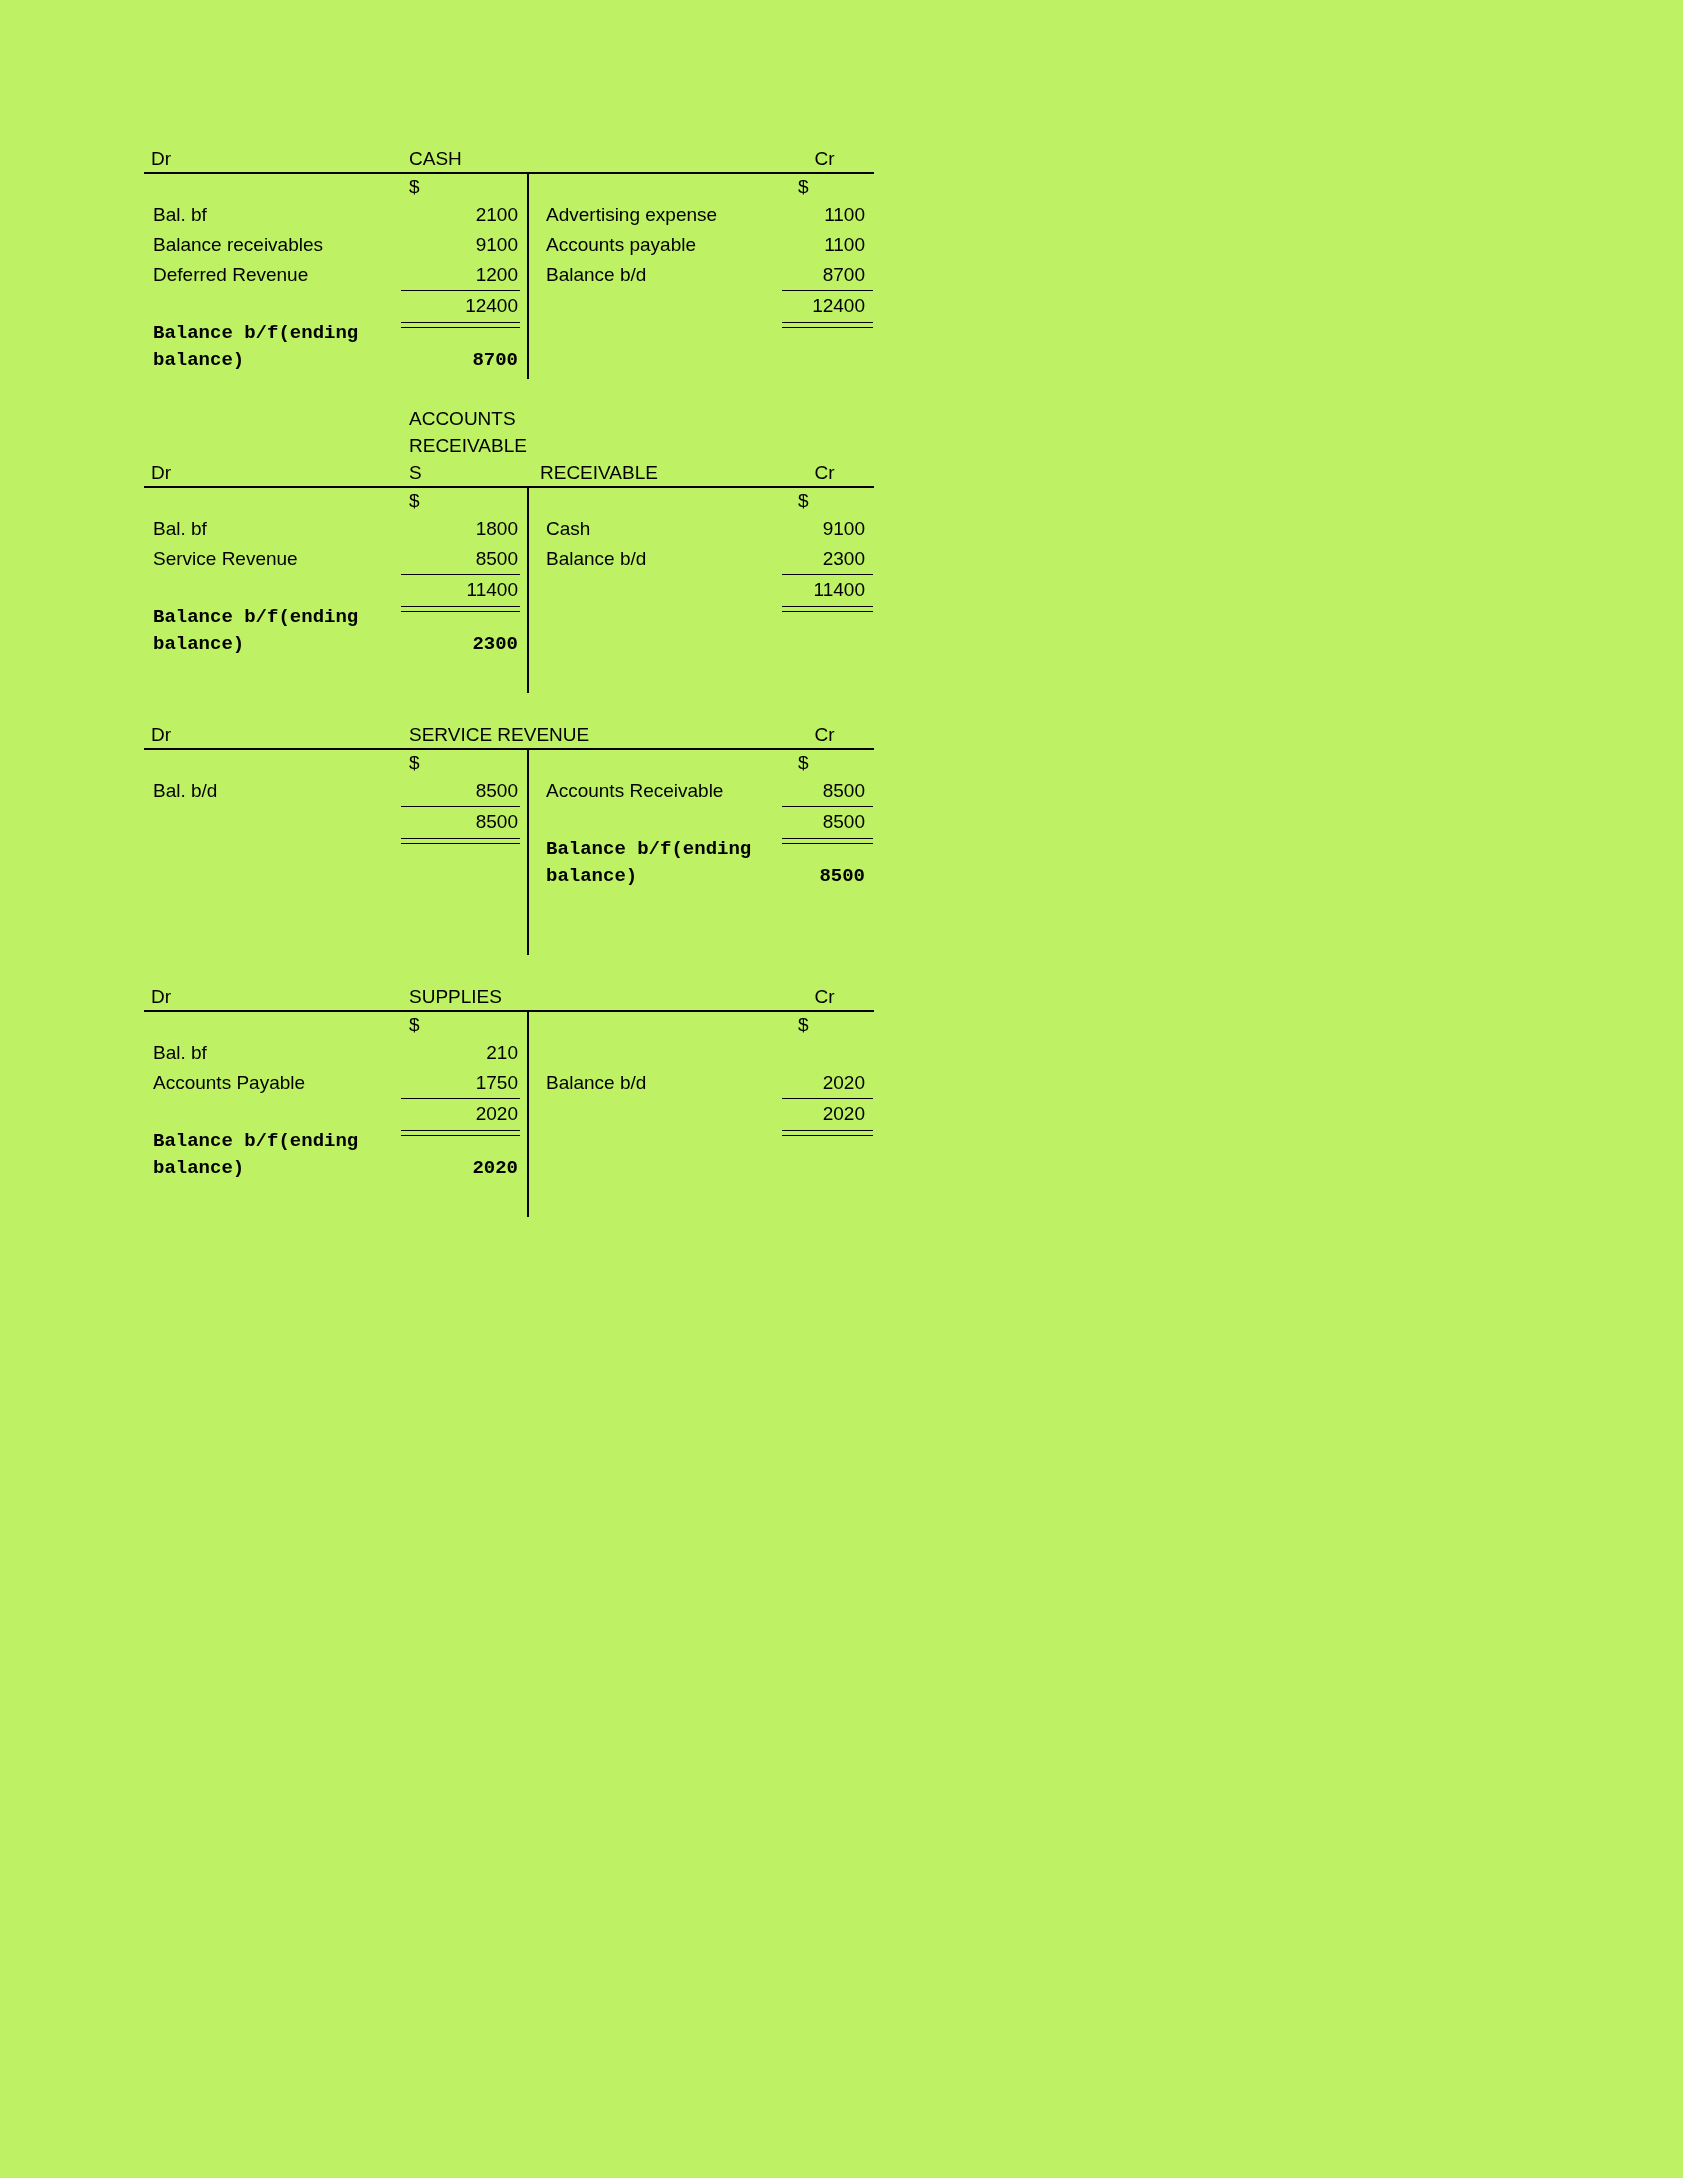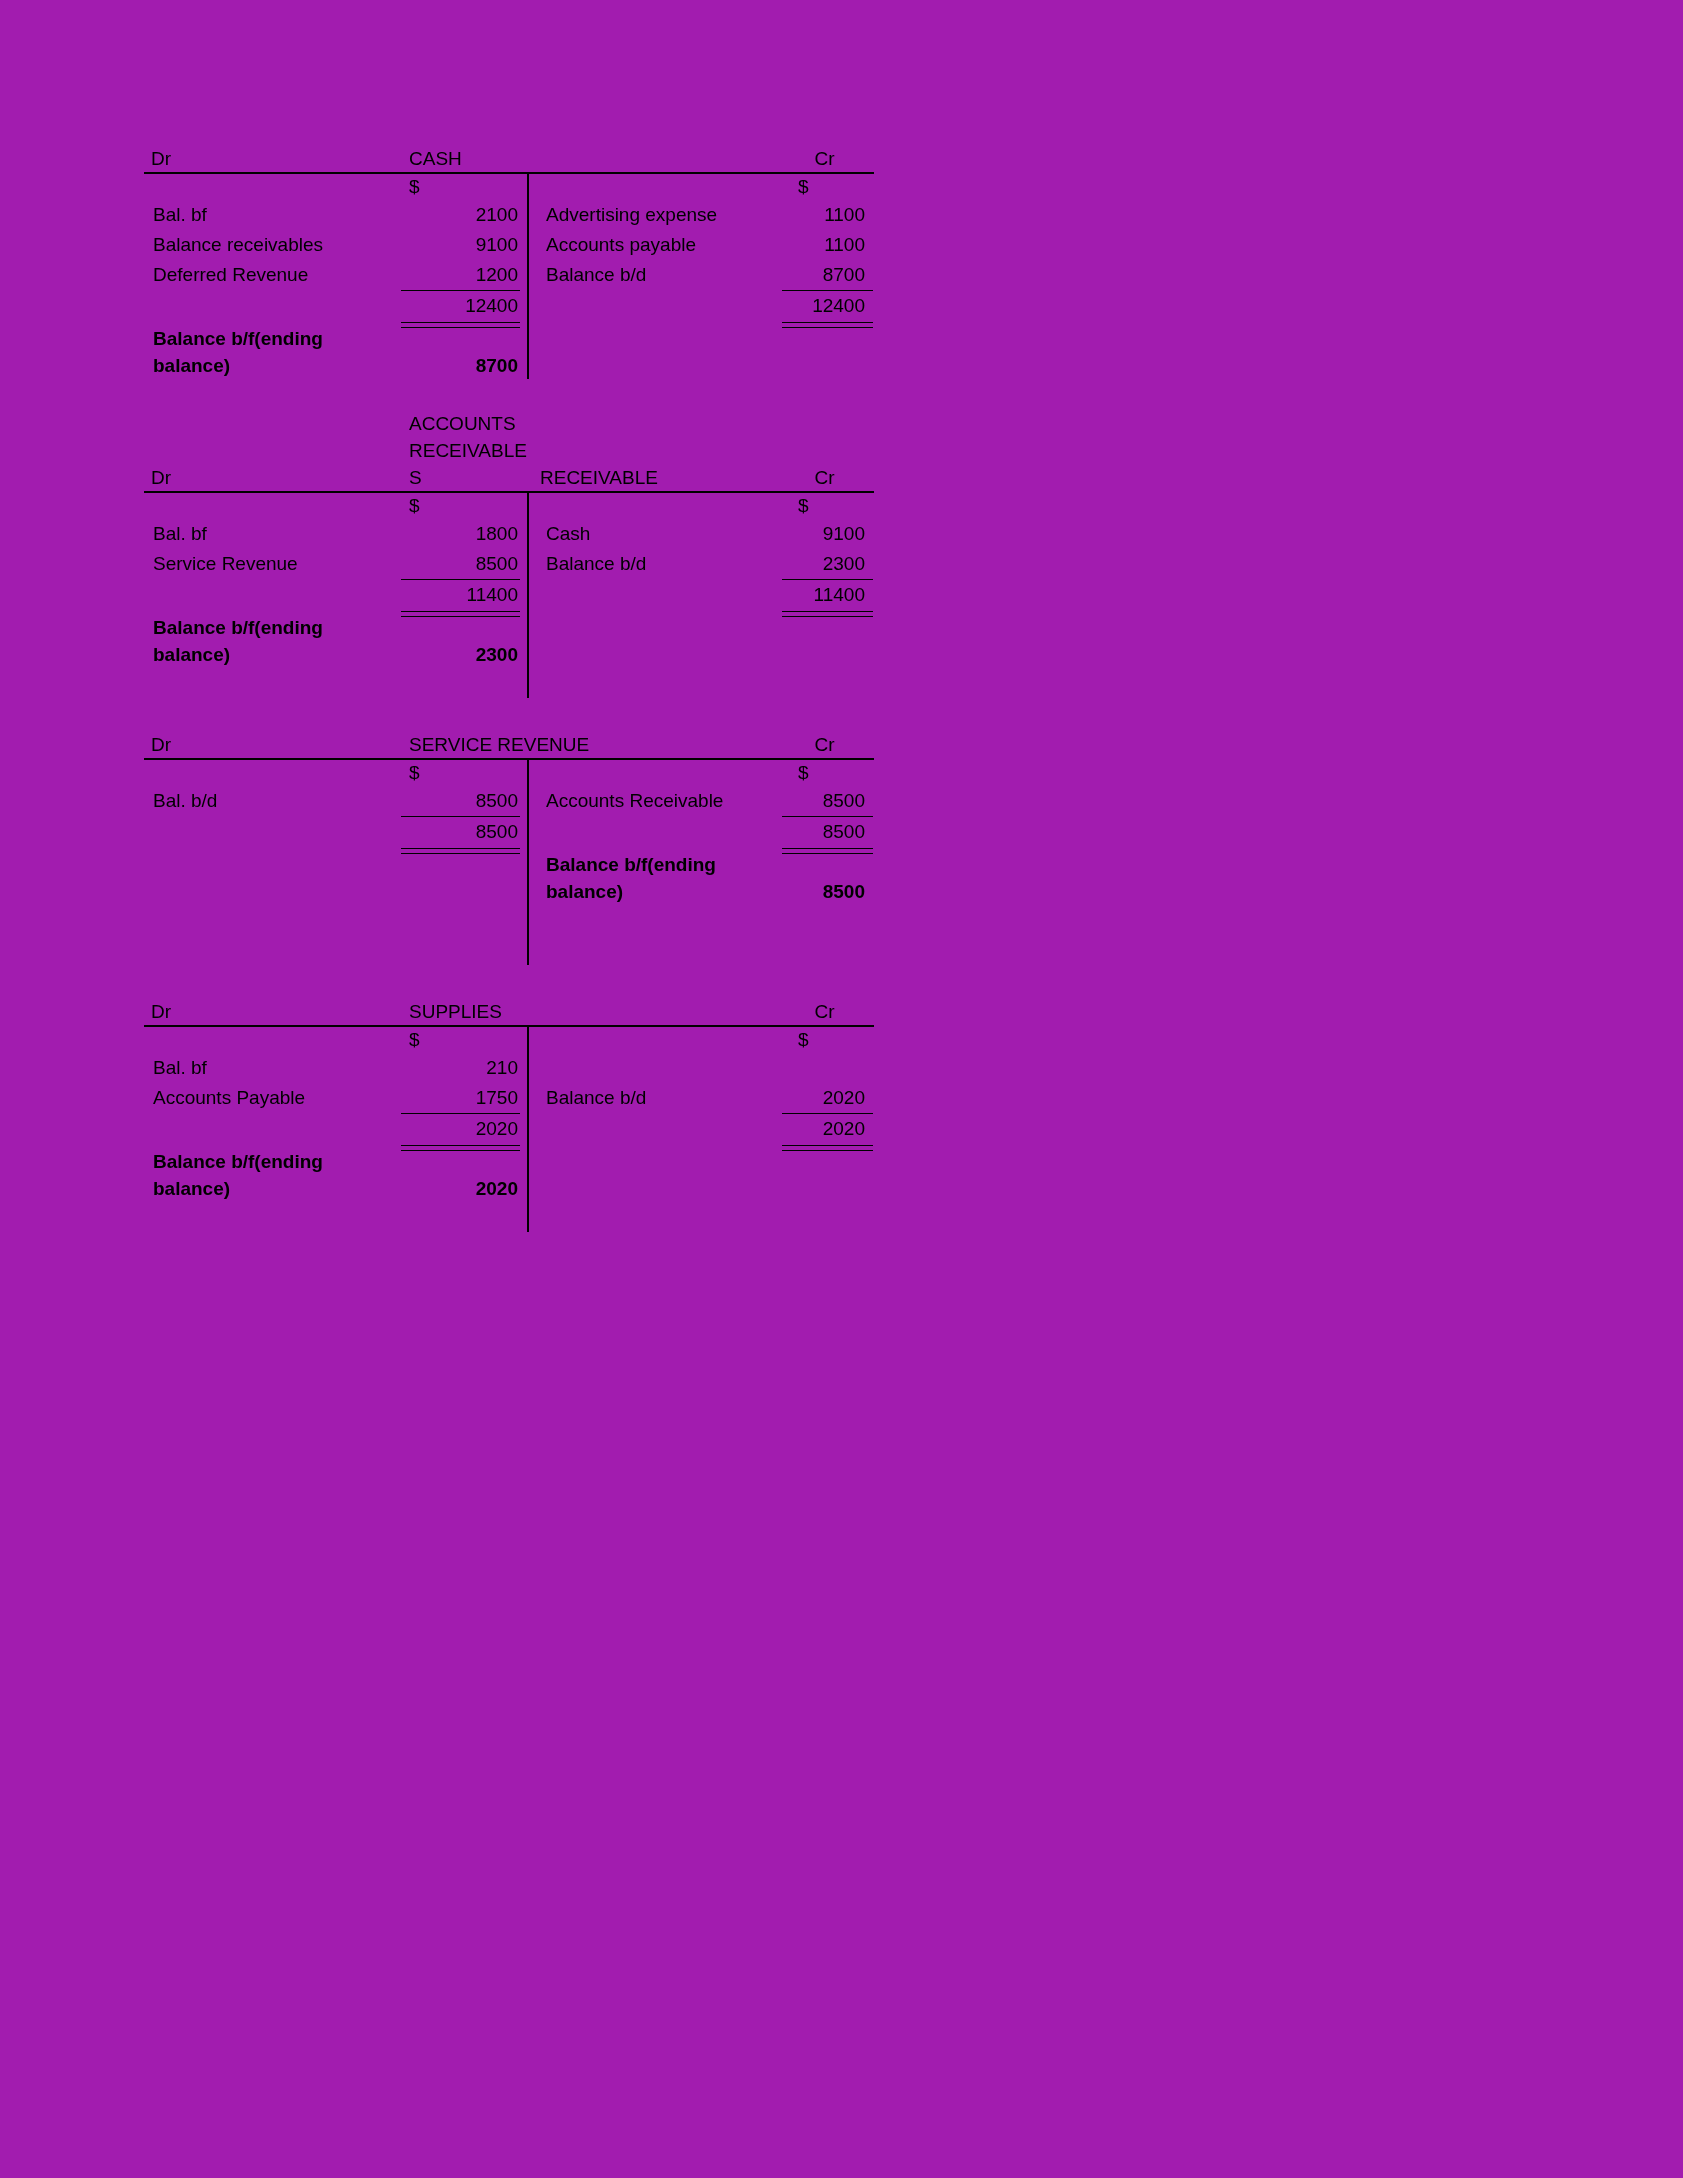--- a/index.html
+++ b/index.html
@@ -2,21 +2,21 @@
 <html><head>
 <meta charset="utf-8">
 <style>
   * { margin: 0; padding: 0; box-sizing: border-box; }
   html, body { background: #ffffff; }
   body {
     width: 1683px; height: 2178px;
     font-family: "Liberation Sans", "DejaVu Sans", sans-serif;
     font-size: 19px; color: #000000;
   }
-  .page { position: relative; width: 1683px; height: 2178px; background: #a21caf; overflow: hidden; }
+  .page { position: relative; width: 1683px; height: 2178px; background: #bef264; overflow: hidden; }
   .content { position: absolute; left: 144px; top: 145px; width: 730px; }
 
   .t-account { width: 730px; }
   .acct-1 { margin-top: 0; }
   .acct-2 { margin-top: 31px; }
   .acct-3 { margin-top: 63px; }
   .acct-4 { margin-top: 93px; }
 
   .t-header {
     display: grid; grid-template-columns: 257px 127px 254px 91px;
@@ -45,21 +45,21 @@
   .cur-l { padding-left: 8px; }
   .cur-r { padding-left: 16px; }
 
   .total { border-top: 1.5px solid #000; position: relative; }
   .c2.total { margin-right: 8px; padding-right: 2px; }
   .total::after {
     content: ""; position: absolute; left: 0; right: 0; bottom: -7px; height: 4px;
     border-top: 1.5px solid #000; border-bottom: 1.5px solid #000;
   }
 
-  .bal-row { align-items: end; line-height: 27px; margin-top: 5px; min-height: 53px; }
+  .bal-row { align-items: end; line-height: 27px; min-height: 53px; font-family: Liberation Mono, monospace; }
   .bal-label { font-weight: bold; }
   .c1.bal-label { width: 222px; }
   .c3.bal-label { width: 225px; }
   .bal-num { font-weight: bold; }
 </style>
 </head>
 <body>
 
 <div class="page">
   <div class="content">

